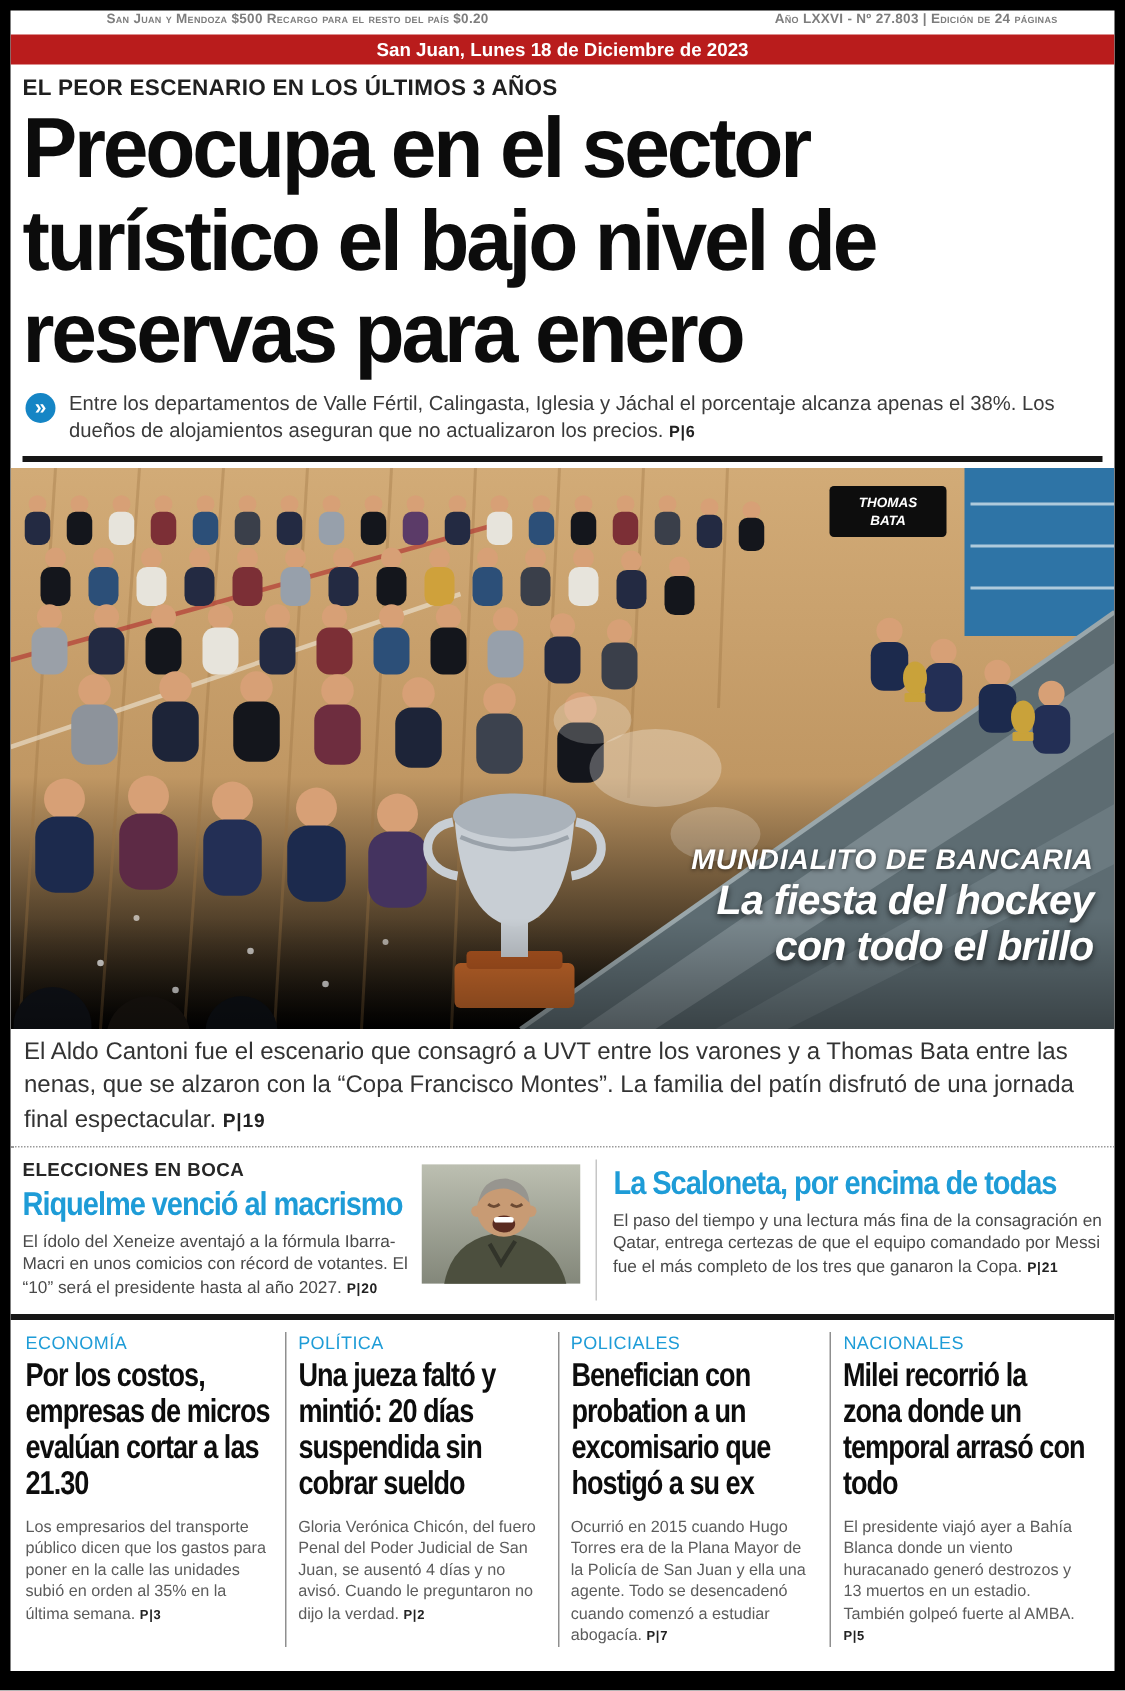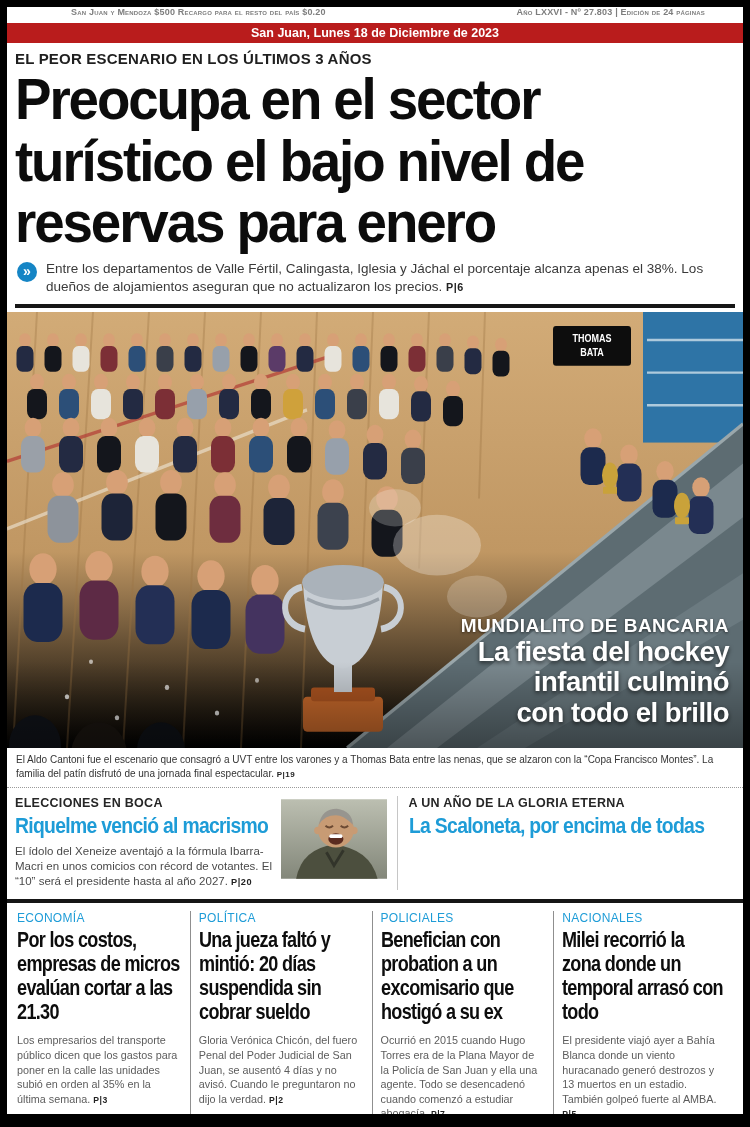--- a/index.html
+++ b/index.html
@@ -19,26 +19,26 @@
   .kicker{font-size:15px;font-weight:bold;color:#1f1f1f;letter-spacing:.2px;}
   .lead-h{margin:2px 0 6px;font-size:57px;line-height:1.08;font-weight:bold;color:#0c0c0c;
           letter-spacing:-2.2px;width:104%;transform:scaleX(.96);transform-origin:0 0;}
   .deck{display:flex;align-items:flex-start;margin:4px 0 8px;}
   .deck-ico{flex:0 0 auto;width:20px;height:20px;border-radius:50%;background:#1585c5;color:#fff;
             font-weight:bold;font-size:14px;line-height:19px;text-align:center;margin:2px 9px 0 2px;}
   .deck-tx{font-size:13.5px;line-height:1.34;color:#3a3a3a;}
   .pg{font-weight:bold;font-size:.8em;color:#222;letter-spacing:.5px;}
   .rule{height:4px;background:#161616;margin:2px 0 4px;}
   
-  .photo-wrap{position:relative;height:436px;overflow:hidden;}
+  .photo-wrap{position:relative;height:374px;overflow:hidden;font-style:italic;}
   .photo-wrap svg.scene{position:absolute;inset:0;width:100%;height:100%;}
-  .overlay{position:absolute;right:14px;bottom:20px;text-align:right;color:#fff;}
+  .overlay{position:absolute;right:14px;bottom:40px;text-align:right;color:#fff;}
   .ovk{font-size:19px;font-weight:bold;letter-spacing:.5px;text-shadow:0 1px 3px rgba(0,0,0,.6);}
   .ovh{font-size:27.5px;font-weight:bold;line-height:1.1;letter-spacing:-.5px;text-shadow:0 2px 4px rgba(0,0,0,.65);}
-  .caption{padding:5px 9px 6px;font-size:10px;line-height:1.4;color:#333;
+  .caption{padding:5px 9px 6px;font-size:16px;line-height:1.4;color:#333;
            border-bottom:1px dotted #9a9a9a;margin:0 0 0;}
   
   .secondary{display:flex;padding:8px 8px 9px;}
   .sec{box-sizing:border-box;}
   .sec-left{width:53%;display:flex;padding-right:10px;}
   .sec-left .txt{flex:1;min-width:0;}
   .riq{flex:0 0 auto;width:106px;height:86px;margin-left:6px;align-self:flex-start;}
   .sec-right{width:47%;border-left:1px solid #c6c6c6;padding-left:11px;}
   .sec-k{font-size:12.5px;font-weight:bold;color:#262626;letter-spacing:.3px;}
   .sec-h{margin:3px 0 5px;color:#1e9cd7;font-weight:bold;font-size:22px;letter-spacing:-.8px;
@@ -224,21 +224,20 @@
       <circle cx="28" cy="372" r="26" fill="#101319"></circle>
         <circle cx="92" cy="380" r="28" fill="#1a1510"></circle>
         <circle cx="154" cy="376" r="24" fill="#0e1116"></circle>
       <rect y="300" width="736" height="74" fill="url(#shadeG)"></rect>
     </svg>
 
     <div class="overlay">
       <div class="ovk">MUNDIALITO DE BANCARIA</div>
       <div class="ovh">
         <div>La fiesta del hockey</div>
-        <div>infantil culminó</div>
         <div>con todo el brillo</div>
       </div>
     </div>
   </section>
 
   <div class="caption"><span>El Aldo Cantoni fue el escenario que consagró a UVT entre los varones y a Thomas Bata entre las nenas, que se alzaron con la “Copa Francisco Montes”. La familia del patín disfrutó de una jornada final espectacular. </span><span class="pg">P|19</span></div>
 
   <section class="secondary">
     <article class="sec sec-left">
       <div class="txt">
@@ -260,22 +259,22 @@
           <circle cx="77" cy="33" r="4" fill="#c89b74"></circle>
         <circle cx="58" cy="32" r="19" fill="#c89b74"></circle>
         <path d="M40 27 Q43 10 59 10 Q75 12 76 27 Q66 17 58 17 Q46 17 40 27 Z" fill="#97958f"></path>
         <path d="M47 28 q4 3.5 8 0" stroke="#6c4a33" stroke-width="2" fill="none"></path>
         <path d="M63 28 q4 3.5 8 0" stroke="#6c4a33" stroke-width="2" fill="none"></path>
         <ellipse cx="58" cy="42" rx="8" ry="6" fill="#5a2b20"></ellipse>
         <rect x="51" y="37" width="14" height="4" rx="2" fill="#fff"></rect>
       </svg>
     </article>
     <article class="sec sec-right">
-      <div class="sec-k">A UN AÑO DE LA GLORIA ETERNA</div>
       <div class="sec-h">La Scaloneta, por encima de todas</div>
+      <div class="sec-b"><span>El paso del tiempo y una lectura más fina de la consagración en Qatar, entrega certezas de que el equipo comandado por Messi fue el más completo de los tres que ganaron la Copa. </span><span class="pg">P|21</span></div>
     </article>
   </section>
 
   <div class="rule" style="margin:0 0 2px;"></div>
 
   <section class="briefs">
     <article class="brief">
       <div class="brief-k">ECONOMÍA</div>
       <div class="brief-h">Por los costos, empresas de micros evalúan cortar a las 21.30</div>
       <div class="brief-b"><span>Los empresarios del transporte público dicen que los gastos para poner en la calle las unidades subió en orden al 35% en la última semana. </span><span class="pg">P|3</span></div>

